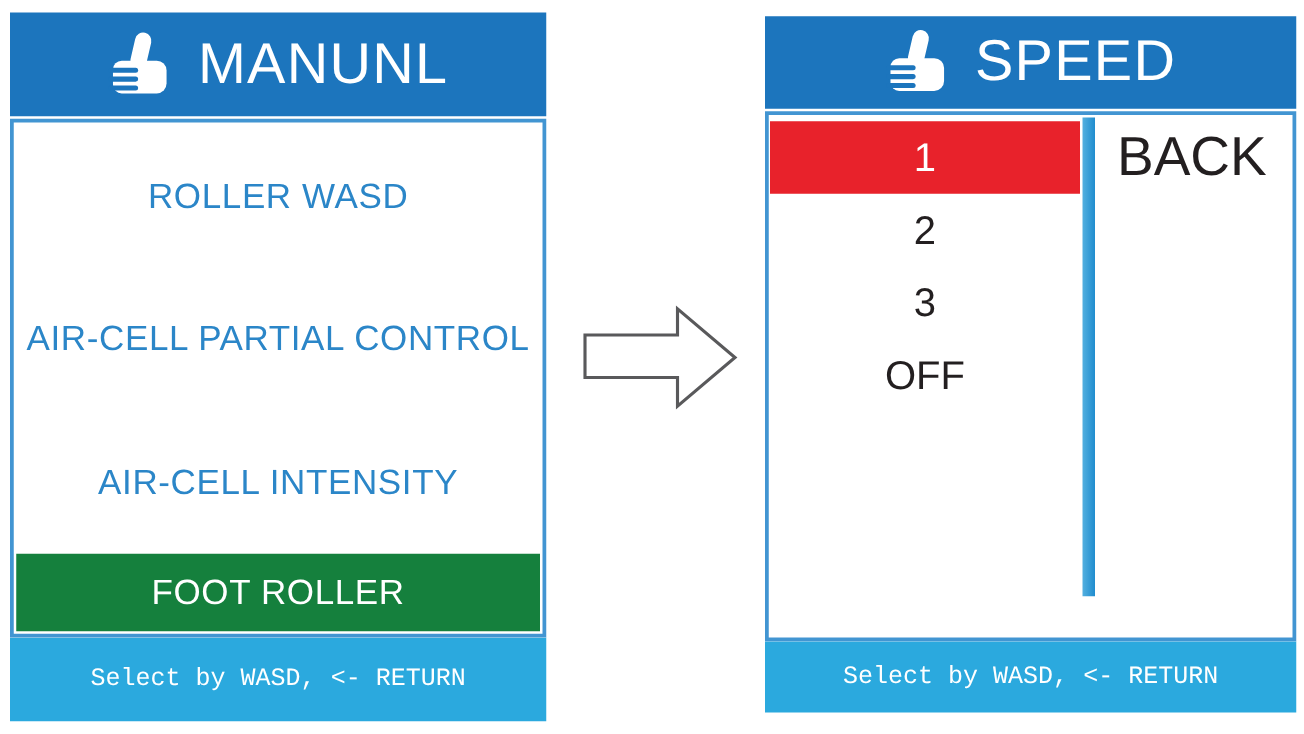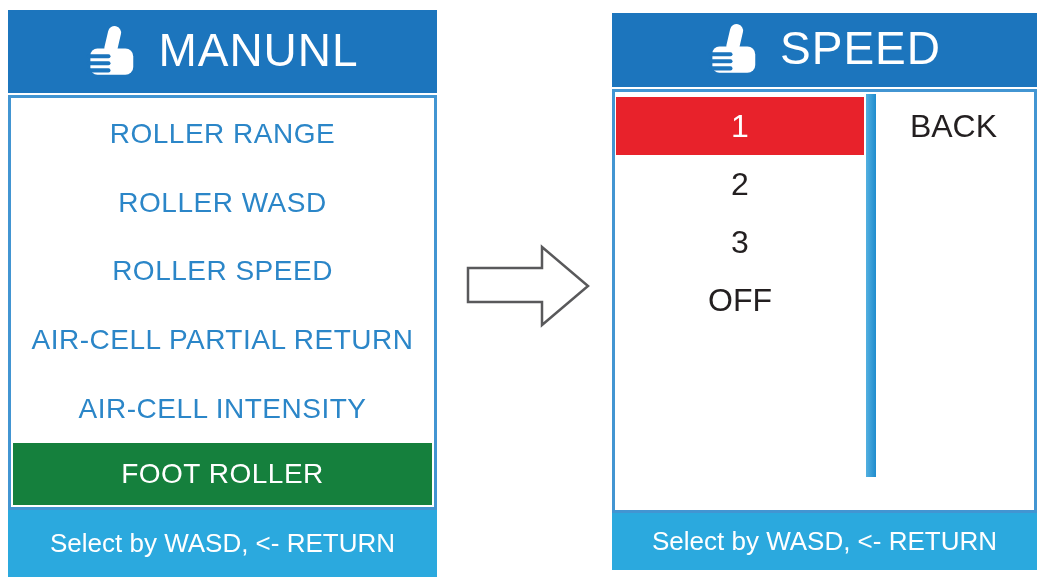--- a/index.html
+++ b/index.html
@@ -45,26 +45,26 @@
     color:#231f20; font-size:32px;
   }
   .opt-row.selected { background:#e8222b; color:#ffffff; }
   .v-divider {
     position:absolute; left:251px; top:2px; width:10px; height:383px;
     background:linear-gradient(90deg,#53b0e0 0%,#1f8cce 100%);
   }
   .back-cell {
     position:absolute; left:261px; top:5px; width:155px; height:58px;
     display:flex; align-items:center; justify-content:center;
-    color:#231f20; font-size:32px;
+    color:#231f20; font-size:44px;
   }
 
   .panel-footer {
     background:#2ba9de; color:#ffffff;
-    font-family:Liberation Sans, sans-serif; font-size:26px;
+    font-family:Liberation Mono, monospace; font-size:20px;
     display:flex; align-items:center; justify-content:center;
     flex:0 0 auto; white-space:nowrap;
   }
   .panel-left  .panel-footer { height:67px; margin-top:0; }
   .panel-right .panel-footer { height:57px; }
 
   .arrow-wrap { position:absolute; left:460px; top:240px; width:136px; height:92px; }
 </style>
 </head>
 <body>
@@ -81,24 +81,22 @@
         <g fill="#1c75bd">
           <rect x="1" y="34.5" width="27" height="4.6" rx="2.3"></rect>
           <rect x="1" y="42.6" width="27" height="4.6" rx="2.3"></rect>
           <rect x="1" y="50.7" width="27" height="4.6" rx="2.3"></rect>
         </g>
       </svg>
       <div class="panel-title">MANUNL</div>
     </div>
 
     <div class="panel-body">
-      <div class="menu-item">ROLLER RANGE</div>
       <div class="menu-item">ROLLER WASD</div>
-      <div class="menu-item">ROLLER SPEED</div>
-      <div class="menu-item">AIR-CELL PARTIAL RETURN</div>
+      <div class="menu-item">AIR-CELL PARTIAL CONTROL</div>
       <div class="menu-item">AIR-CELL INTENSITY</div>
       <div class="menu-item selected">FOOT ROLLER</div>
     </div>
 
     <div class="panel-footer">Select by WASD, &lt;- RETURN</div>
   </div>
 
   <svg class="arrow-wrap" viewBox="0 0 136 92" aria-hidden="true">
     <polygon points="8,28 82,28 82,7 128,46 82,85 82,62 8,62" fill="#ffffff" stroke="#59595b" stroke-width="2.5" stroke-linejoin="miter"></polygon>
   </svg>

